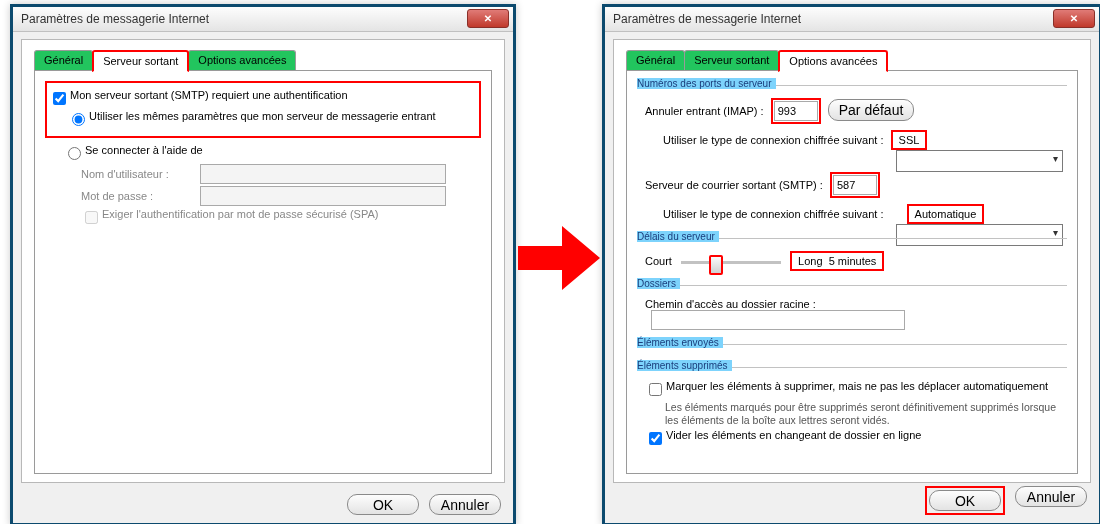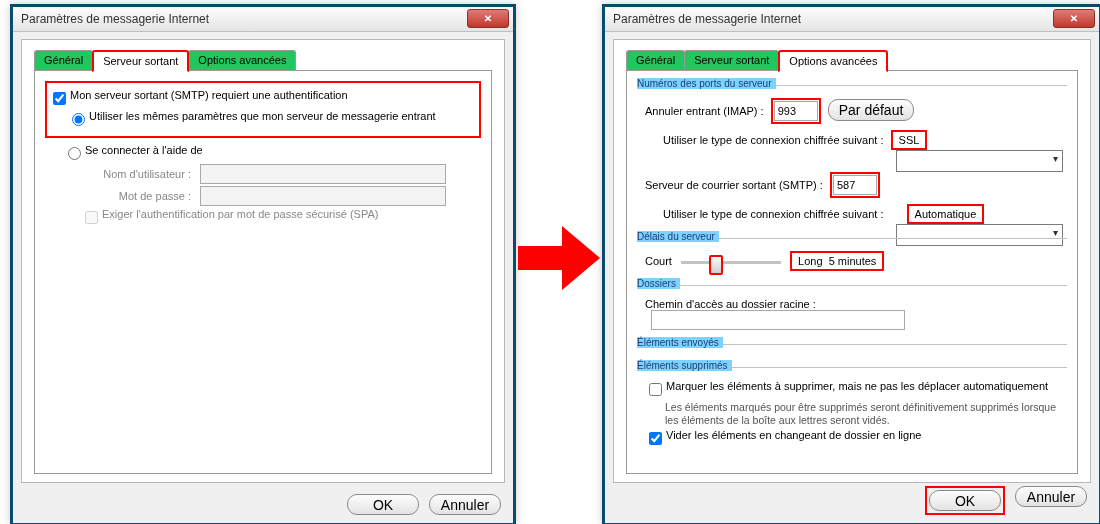--- a/index.html
+++ b/index.html
@@ -79,21 +79,21 @@
     padding:10px 10px 10px 10px;
   }
 
   
   .redbox { border:2px solid #ff0000; }
 
   
   .chk, .rad { vertical-align:middle; margin-right:4px; }
   label { display:inline-flex; }
   .row { margin:2px 0; }
-  .lblright { display:inline-block; width:110px; text-align:right; margin-right:6px; color:#555; }
+  .lblright { display:inline-block; width:110px; margin-right:6px; color:#555; }
   input[type=text].field {
     border:1px solid #a9a9a9;
     background:#f4f4f4;
     height:18px;
     padding:0 3px;
     font-size:11px;
     width:238px;
   }
   input[type=text].small {
     border:1px solid #a9a9a9;

